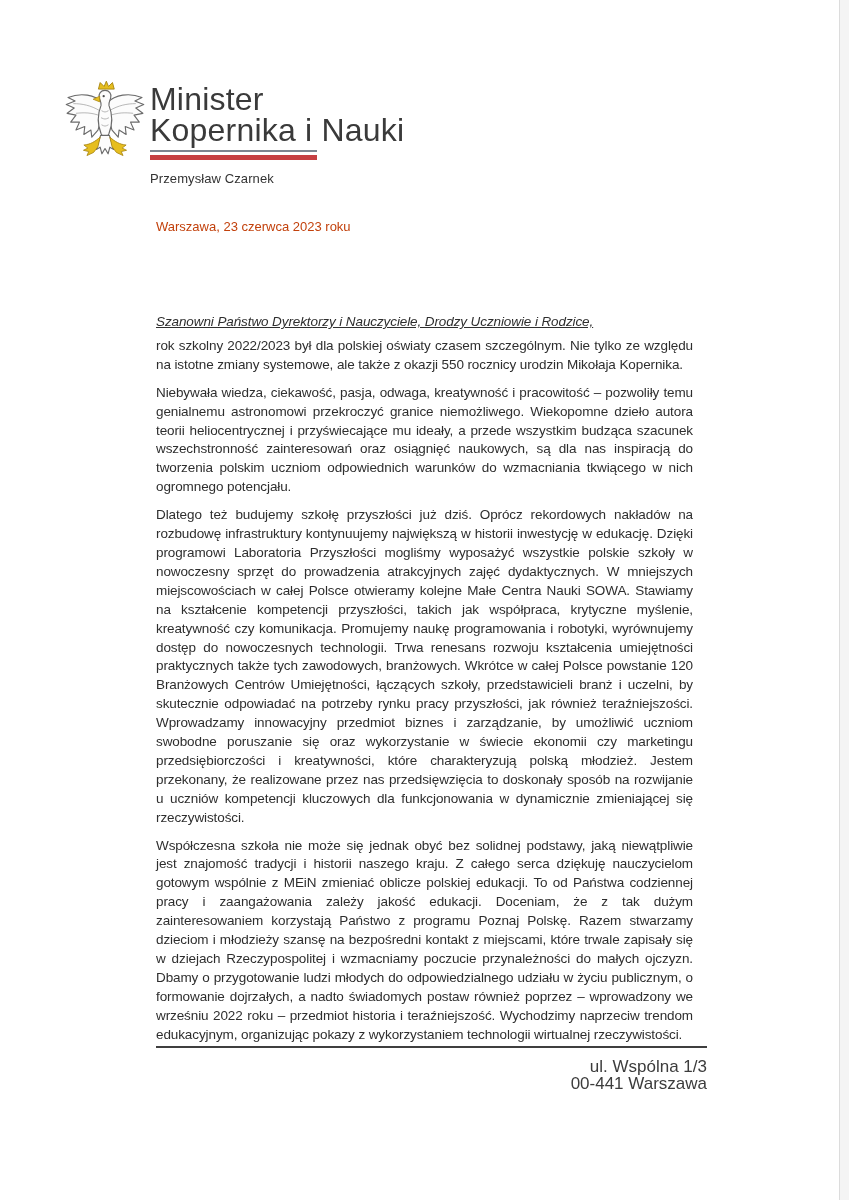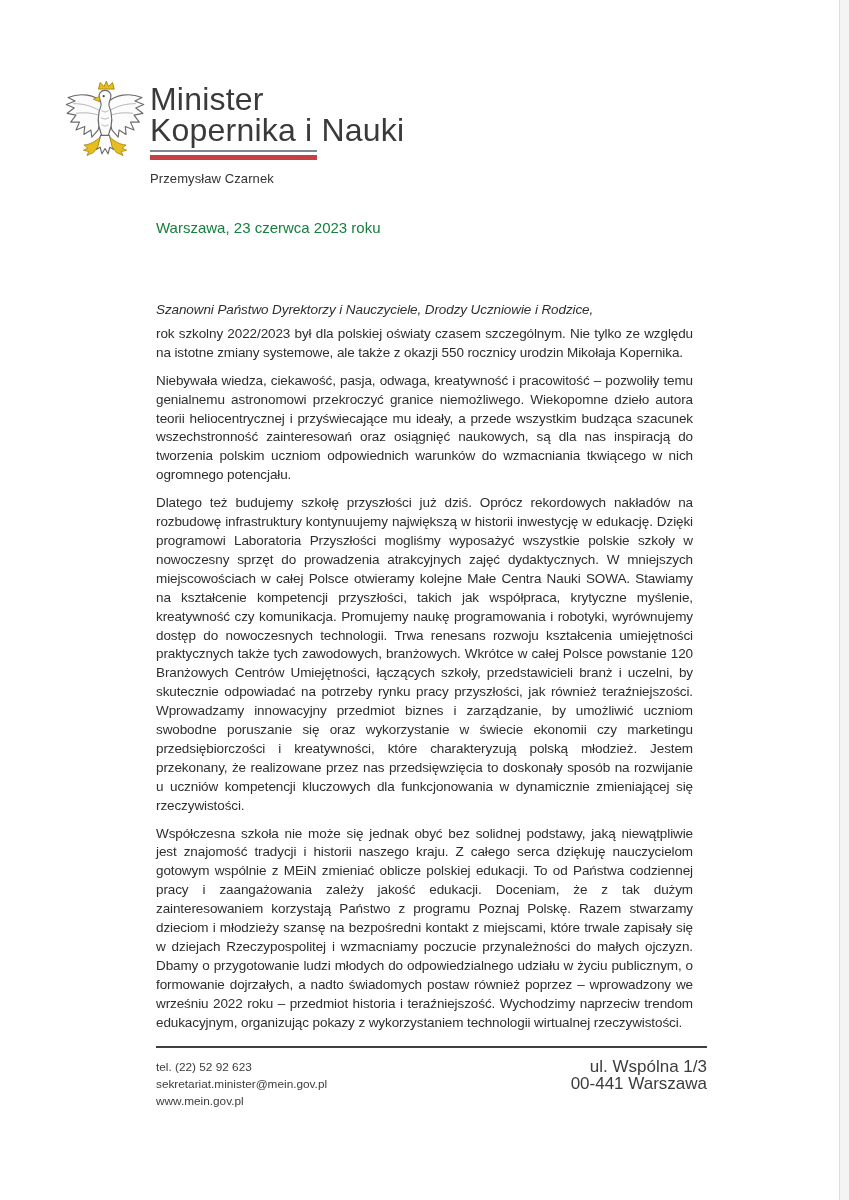--- a/index.html
+++ b/index.html
@@ -70,38 +70,39 @@
     left: 150px;
     top: 171px;
     font-size: 13px;
     color: #333333;
     letter-spacing: 0.1px;
   }
   .dateline {
     position: absolute;
     left: 156px;
     top: 219px;
-    font-size: 15px;
-    color: #15803d;
+    font-size: 13px;
+    color: #c2410c;
   }
 
   
   .letter-body {
     position: absolute;
     left: 156px;
     top: 297px;
     width: 551px;
     font-size: 13.5px;
     line-height: 18.9px;
     letter-spacing: -0.1px;
     color: #2e2e2e;
   }
   .salutation {
     font-style: italic;
-    margin: 4px 0 5px 0;
+    margin: 16px 0 5px 0;
+    text-decoration: underline;
   }
   .letter-body p.para {
     margin: 0 14px 9px 0;
     text-align: justify;
   }
 
   
   .footer-rule {
     position: absolute;
     left: 156px;
@@ -181,24 +182,19 @@
   <div class="letter-body">
     <p class="salutation">Szanowni Państwo Dyrektorzy i Nauczyciele, Drodzy Uczniowie i Rodzice,</p>
     <p class="para">rok szkolny 2022/2023 był dla polskiej oświaty czasem szczególnym. Nie tylko ze względu na istotne zmiany systemowe, ale także z okazji 550 rocznicy urodzin Mikołaja Kopernika.</p>
     <p class="para">Niebywała wiedza, ciekawość, pasja, odwaga, kreatywność i pracowitość – pozwoliły temu genialnemu astronomowi przekroczyć granice niemożliwego. Wiekopomne dzieło autora teorii heliocentrycznej i przyświecające mu ideały, a przede wszystkim budząca szacunek wszechstronność zainteresowań oraz osiągnięć naukowych, są dla nas inspiracją do tworzenia polskim uczniom odpowiednich warunków do wzmacniania tkwiącego w nich ogromnego potencjału.</p>
     <p class="para">Dlatego też budujemy szkołę przyszłości już dziś. Oprócz rekordowych nakładów na rozbudowę infrastruktury kontynuujemy największą w historii inwestycję w edukację. Dzięki programowi Laboratoria Przyszłości mogliśmy wyposażyć wszystkie polskie szkoły w nowoczesny sprzęt do prowadzenia atrakcyjnych zajęć dydaktycznych. W mniejszych miejscowościach w całej Polsce otwieramy kolejne Małe Centra Nauki SOWA. Stawiamy na kształcenie kompetencji przyszłości, takich jak współpraca, krytyczne myślenie, kreatywność czy komunikacja. Promujemy naukę programowania i robotyki, wyrównujemy dostęp do nowoczesnych technologii. Trwa renesans rozwoju kształcenia umiejętności praktycznych także tych zawodowych, branżowych. Wkrótce w całej Polsce powstanie 120 Branżowych Centrów Umiejętności, łączących szkoły, przedstawicieli branż i uczelni, by skutecznie odpowiadać na potrzeby rynku pracy przyszłości, jak również teraźniejszości. Wprowadzamy innowacyjny przedmiot biznes i zarządzanie, by umożliwić uczniom swobodne poruszanie się oraz wykorzystanie w świecie ekonomii czy marketingu przedsiębiorczości i kreatywności, które charakteryzują polską młodzież. Jestem przekonany, że realizowane przez nas przedsięwzięcia to doskonały sposób na rozwijanie u uczniów kompetencji kluczowych dla funkcjonowania w dynamicznie zmieniającej się rzeczywistości.</p>
     <p class="para">Współczesna szkoła nie może się jednak obyć bez solidnej podstawy, jaką niewątpliwie jest znajomość tradycji i historii naszego kraju. Z całego serca dziękuję nauczycielom gotowym wspólnie z MEiN zmieniać oblicze polskiej edukacji. To od Państwa codziennej pracy i zaangażowania zależy jakość edukacji. Doceniam, że z tak dużym zainteresowaniem korzystają Państwo z programu Poznaj Polskę. Razem stwarzamy dzieciom i młodzieży szansę na bezpośredni kontakt z miejscami, które trwale zapisały się w dziejach Rzeczypospolitej i wzmacniamy poczucie przynależności do małych ojczyzn. Dbamy o przygotowanie ludzi młodych do odpowiedzialnego udziału w życiu publicznym, o formowanie dojrzałych, a nadto świadomych postaw również poprzez – wprowadzony we wrześniu 2022 roku – przedmiot historia i teraźniejszość. Wychodzimy naprzeciw trendom edukacyjnym, organizując pokazy z wykorzystaniem technologii wirtualnej rzeczywistości.</p>
   </div>
 
   <div class="footer-rule"></div>
 
-  <div class="footer-left">
-    <div>tel. (22) 52 92 623</div>
-    <div>sekretariat.minister@mein.gov.pl</div>
-    <div>www.mein.gov.pl</div>
-  </div>
 
   <div class="footer-right">
     <div>ul. Wspólna 1/3</div>
     <div>00-441 Warszawa</div>
   </div>
 
 </div>
 
 </body></html>

